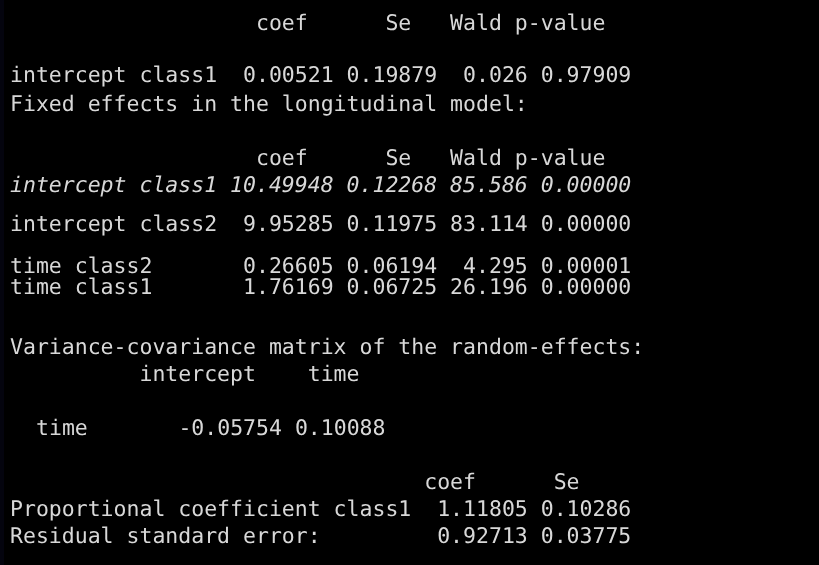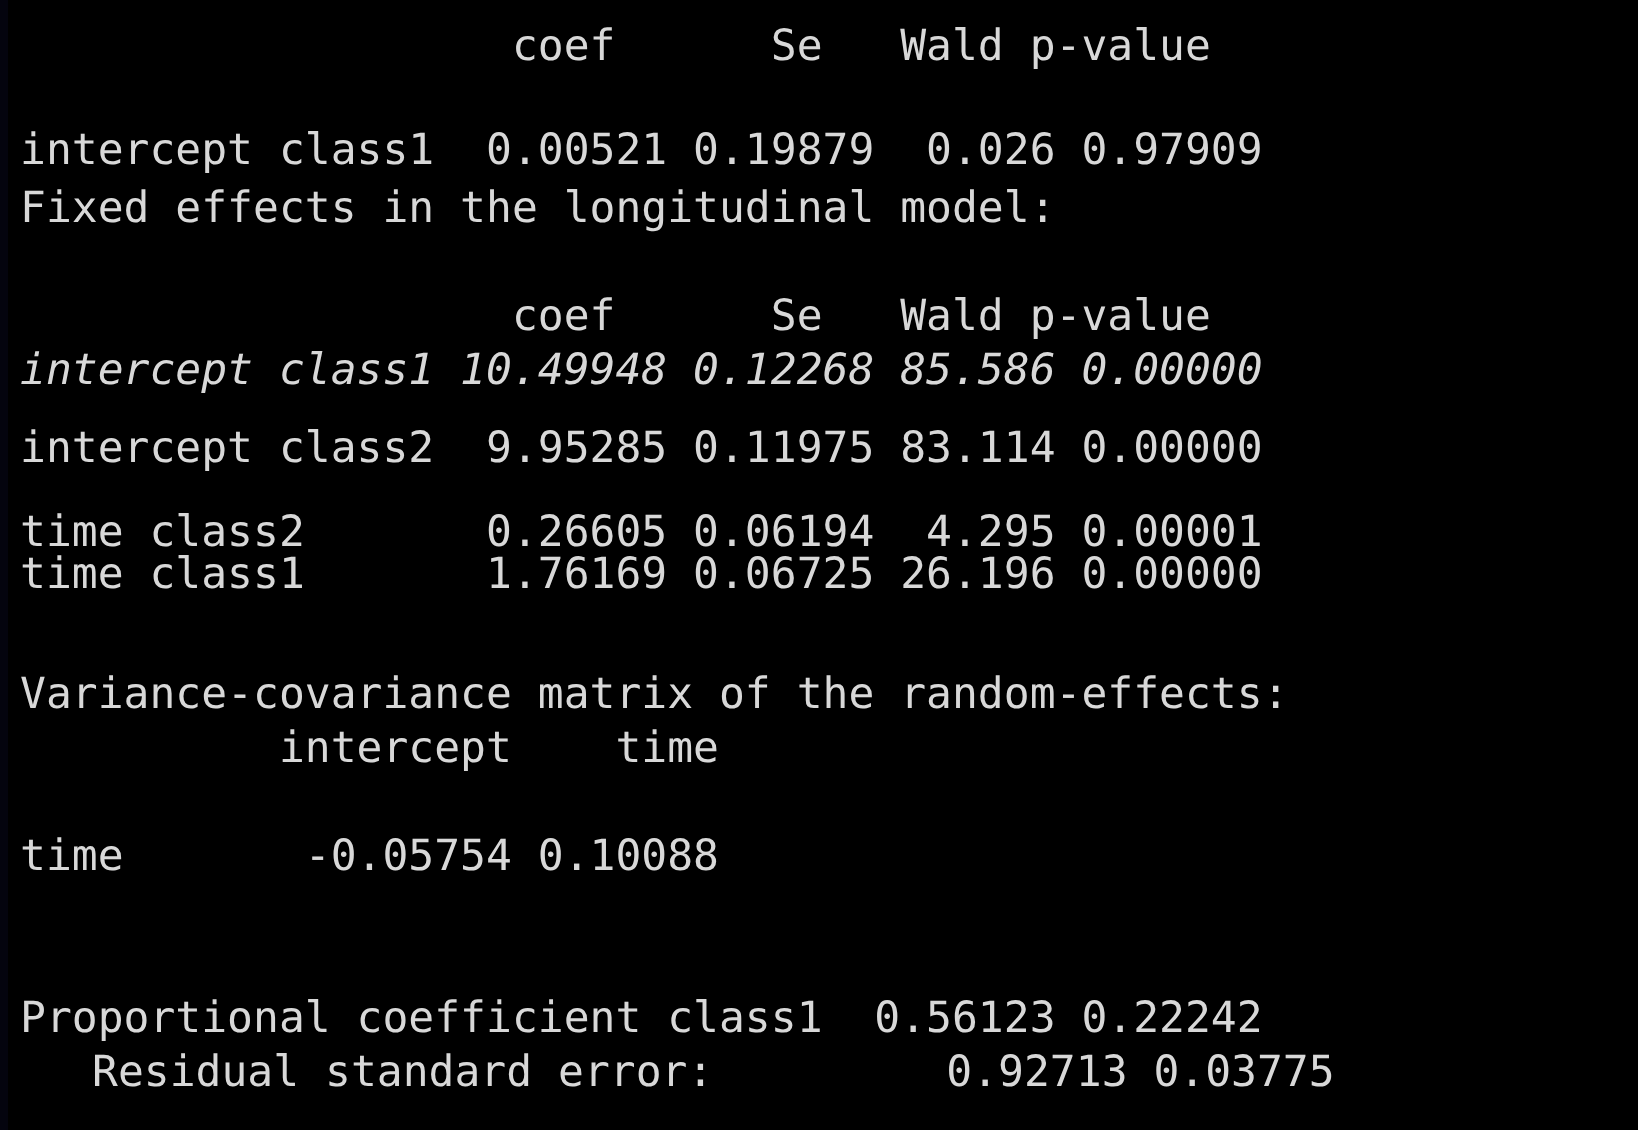--- a/index.html
+++ b/index.html
@@ -59,18 +59,19 @@
       <div class="line" style="top: 118px;"></div>
       <div class="line" style="top: 145px;">                   coef      Se   Wald p-value</div>
       <div class="line" style="top: 172px; font-style: italic;">intercept class1 10.49948 0.12268 85.586 0.00000</div>
       <div class="line" style="top: 199px; margin-top: 12px;">intercept class2  9.95285 0.11975 83.114 0.00000</div>
       <div class="line" style="top: 226px; margin-top: 48px;">time class1       1.76169 0.06725 26.196 0.00000</div>
       <div class="line" style="top: 253px;">time class2       0.26605 0.06194  4.295 0.00001</div>
       <div class="line" style="top: 280px;"></div>
       <div class="line" style="top: 307px;"></div>
       <div class="line" style="top: 334px;">Variance-covariance matrix of the random-effects:</div>
       <div class="line" style="top: 361px;">          intercept    time</div>
-      <div class="line" style="top: 415px;">time       -0.05754 0.10088</div>
+      <div class="line" style="top: 415px; margin-left: 26px;">time       -0.05754 0.10088</div>
       <div class="line" style="top: 442px;"></div>
-      <div class="line" style="top: 496px;">Proportional coefficient class1  0.56123 0.22242</div>
-      <div class="line" style="top: 523px; margin-left: 36px;">Residual standard error:         0.92713 0.03775</div>
+      <div class="line" style="top: 469px;">                                coef      Se</div>
+      <div class="line" style="top: 496px;">Proportional coefficient class1  1.11805 0.10286</div>
+      <div class="line" style="top: 523px;">Residual standard error:         0.92713 0.03775</div>
     </div>
 </div>
 
 </body></html>

